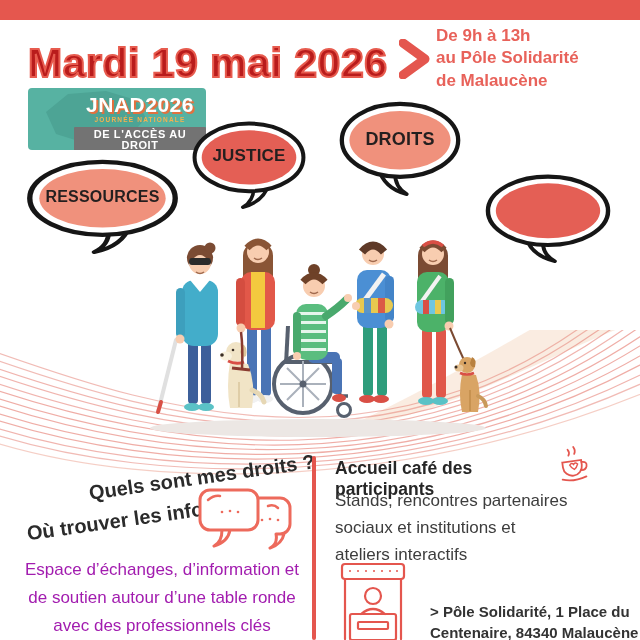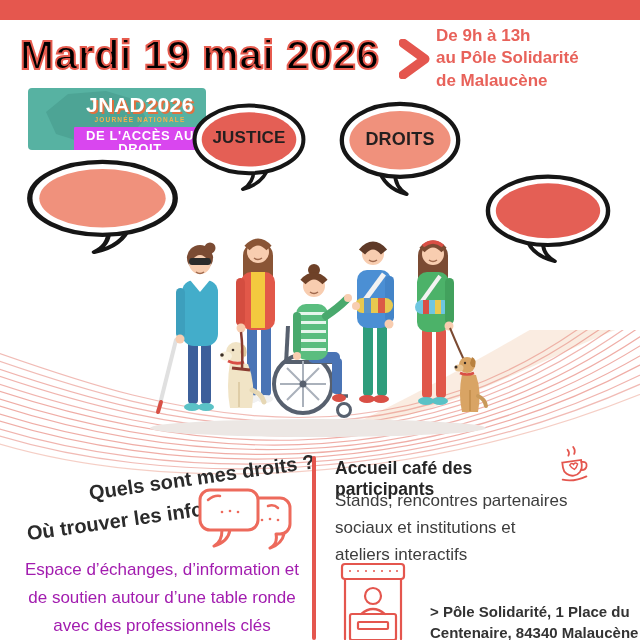--- a/index.html
+++ b/index.html
@@ -5,23 +5,23 @@
   html,body{margin:0;padding:0;background:#ffffff;}
   .poster{
     position:relative;width:640px;height:640px;overflow:hidden;background:#ffffff;
     font-family:"Liberation Sans",sans-serif;color:#2e2e2e;
   }
   
   .topbar{position:absolute;left:0;top:0;width:640px;height:20px;background:#e5574e;}
 
   
   .title{
-    position:absolute;left:12px;top:24px;margin:8px;
+    position:absolute;left:12px;top:24px;margin:16px;
     font-size:41px;font-weight:800;letter-spacing:.5px;
-    color:#000000;-webkit-text-stroke:2px #e75b4e;white-space:nowrap;
+    color:#b91c1c;-webkit-text-stroke:2px #e75b4e;white-space:nowrap;
   }
   .chevron{position:absolute;left:399px;top:39px;}
   .event-info{
     position:absolute;left:436px;top:25px;width:198px;
     text-align:left;font-size:17px;font-weight:700;line-height:1.32;
     color:#e8625a;white-space:pre-line;
   }
 
   
   .logo{
@@ -32,35 +32,35 @@
   .logo-title{
     position:relative;margin-top:6px;font-size:21px;font-weight:800;letter-spacing:.5px;
     color:#ffffff;text-shadow:2px 2px 0 rgba(234,110,58,.95);line-height:1;
   }
   .logo-sub{
     position:relative;margin-top:2px;font-size:6.5px;font-weight:700;letter-spacing:1.2px;
     color:#f6b04e;line-height:1;
   }
   .logo-banner{
     position:relative;display:inline-block;margin-top:3px;padding:2.5px 7px;
-    background:#d946ef;border-radius:1px;color:#ffffff;
-    font-size:13px;font-weight:800;letter-spacing:.6px;line-height:1;
+    background:#737373;border-radius:1px;color:#ffffff;
+    font-size:11px;font-weight:800;letter-spacing:.6px;line-height:1;
   }
 
   
   .bubble{position:absolute;}
   .bubble svg{position:absolute;left:0;top:0;width:100%;height:100%;}
   .bubble-label{
     position:absolute;left:0;top:0;width:100%;height:82%;
     display:flex;align-items:center;justify-content:center;
     font-weight:800;color:#241f1f;letter-spacing:.2px;
   }
   .b-ressources{left:25px;top:158px;width:155px;height:96px;}
   .b-ressources .fill{fill:#f0917c;} .b-ressources .bubble-label{font-size:16px;}
-  .b-justice{left:191px;top:102px;width:116px;height:89px;}
+  .b-justice{left:191px;top:120px;width:116px;height:89px;}
   .b-justice .fill{fill:#e45f55;} .b-justice .bubble-label{font-size:17px;}
   .b-droits{left:338px;top:100px;width:124px;height:96px;}
   .b-droits .fill{fill:#f0917c;} .b-droits .bubble-label{font-size:18px;}
   .b-emplois{left:484px;top:173px;width:128px;height:90px;}
   .b-emplois .fill{fill:#e45f55;} .b-emplois .bubble-label{font-size:17px;}
 
   
   .swoosh{position:absolute;left:0;top:330px;}
   .people{position:absolute;left:140px;top:212px;}
 
@@ -137,20 +137,21 @@
     <div class="logo-sub">JOURNÉE NATIONALE</div>
     <div class="logo-banner">DE L'ACCÈS AU DROIT</div>
   </div>
 
   <div class="bubble b-ressources">
     <svg viewBox="0 0 130 100" preserveAspectRatio="none">
       <path d="M70 72 Q72 90 58 98 Q82 92 88 70 Z" fill="#fff" stroke="#161616" stroke-width="4" stroke-linejoin="round"></path>
       <ellipse cx="65" cy="42" rx="61" ry="38" fill="#fff" stroke="#161616" stroke-width="4.5"></ellipse>
       <ellipse class="fill" cx="65" cy="42" rx="53" ry="30.5"></ellipse>
     </svg>
+    <span class="bubble-label">RESSOURCES</span>
   </div>
 
   <div class="bubble b-justice">
     <svg viewBox="0 0 130 100" preserveAspectRatio="none">
       <path d="M70 72 Q72 90 58 98 Q82 92 88 70 Z" fill="#fff" stroke="#161616" stroke-width="4" stroke-linejoin="round"></path>
       <ellipse cx="65" cy="42" rx="61" ry="38" fill="#fff" stroke="#161616" stroke-width="4.5"></ellipse>
       <ellipse class="fill" cx="65" cy="42" rx="53" ry="30.5"></ellipse>
     </svg>
     <span class="bubble-label">JUSTICE</span>
   </div>

